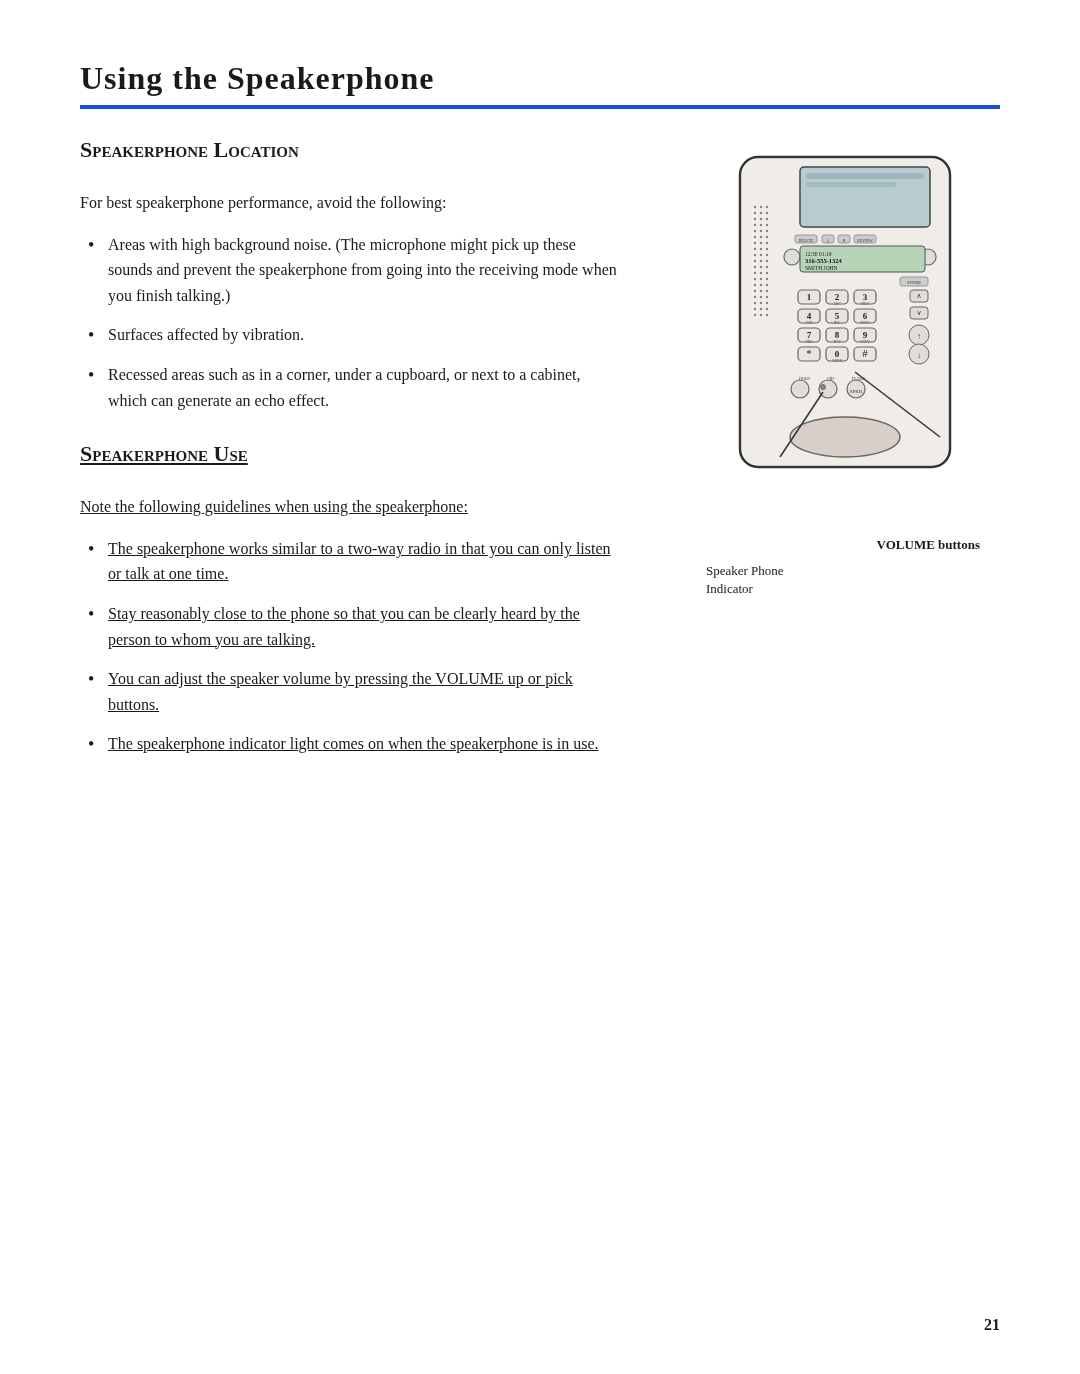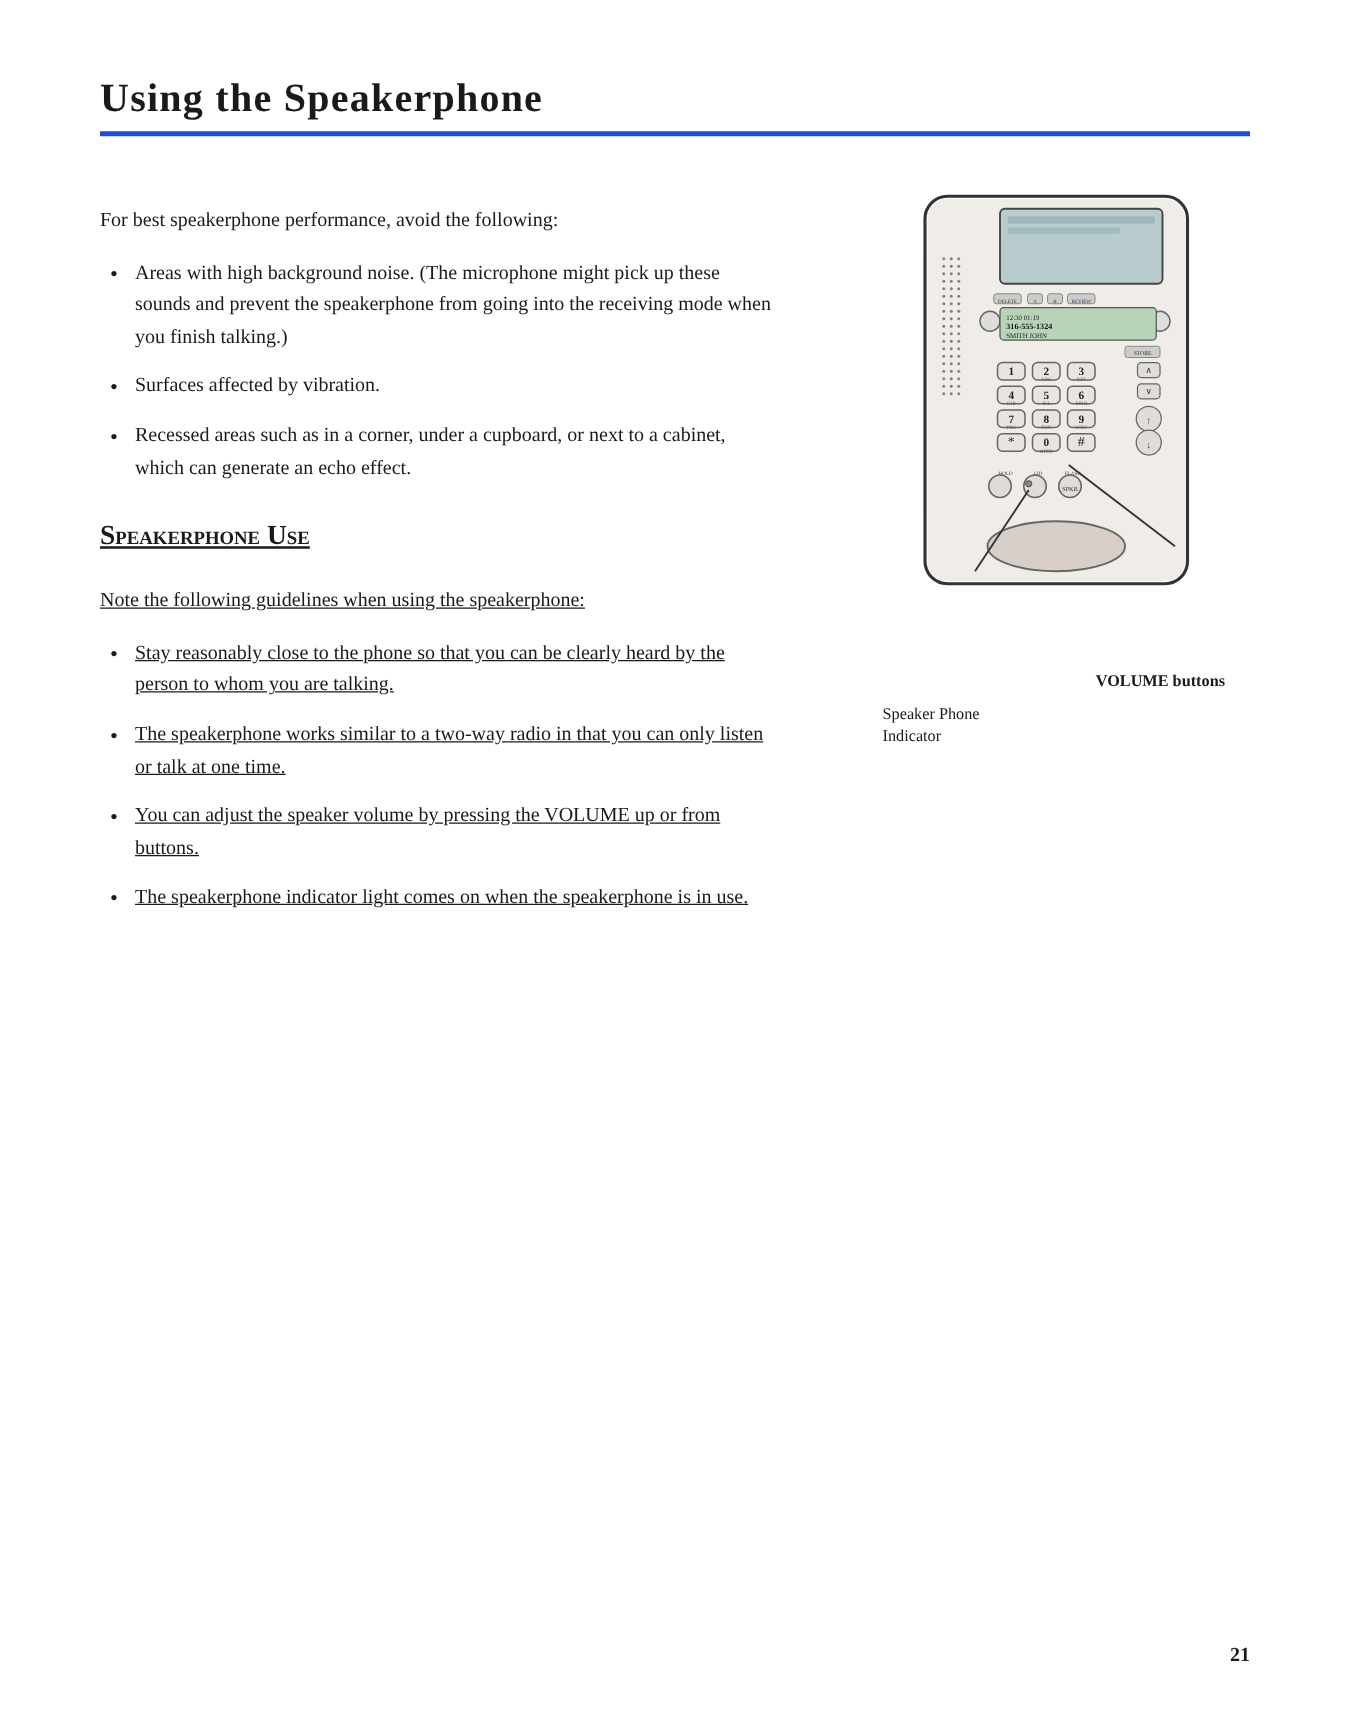--- a/index.html
+++ b/index.html
@@ -118,40 +118,43 @@
 <body>
 
 <h1 class="page-title">
   <span>Using the Speakerphone</span>
 </h1>
 
 <div class="content-layout">
 
   <div class="text-column">
 
+    <h2 class="section-title">
+      <span>Speakerphone Location</span>
+    </h2>
 
     <p class="body-text">For best speakerphone performance, avoid the following:</p>
 
     <ul class="bullet-list">
       <li>Areas with high background noise. (The microphone might pick up these sounds and prevent the speakerphone from going into the receiving mode when you finish talking.)</li>
       <li>Surfaces affected by vibration.</li>
       <li>Recessed areas such as in a corner, under a cupboard, or next to a cabinet, which can generate an echo effect.</li>
     </ul>
 
     <div class="section-gap">
       <h2 class="section-title">
         <span>Speakerphone Use</span>
       </h2>
 
       <p class="body-text">Note the following guidelines when using the speakerphone:</p>
 
       <ul class="bullet-list">
+        <li>The speakerphone works similar to a two-way radio in that you can only listen or talk at one time.</li>
         <li>Stay reasonably close to the phone so that you can be clearly heard by the person to whom you are talking.</li>
-        <li>The speakerphone works similar to a two-way radio in that you can only listen or talk at one time.</li>
-        <li>You can adjust the speaker volume by pressing the VOLUME up or from buttons.</li>
+        <li>You can adjust the speaker volume by pressing the VOLUME up or pick buttons.</li>
         <li>The speakerphone indicator light comes on when the speakerphone is in use.</li>
       </ul>
     </div>
 
   </div>
 
   <div class="image-column">
     <div class="phone-container">
       <svg class="phone-svg" viewBox="0 0 300 380" xmlns="http://www.w3.org/2000/svg">
 

